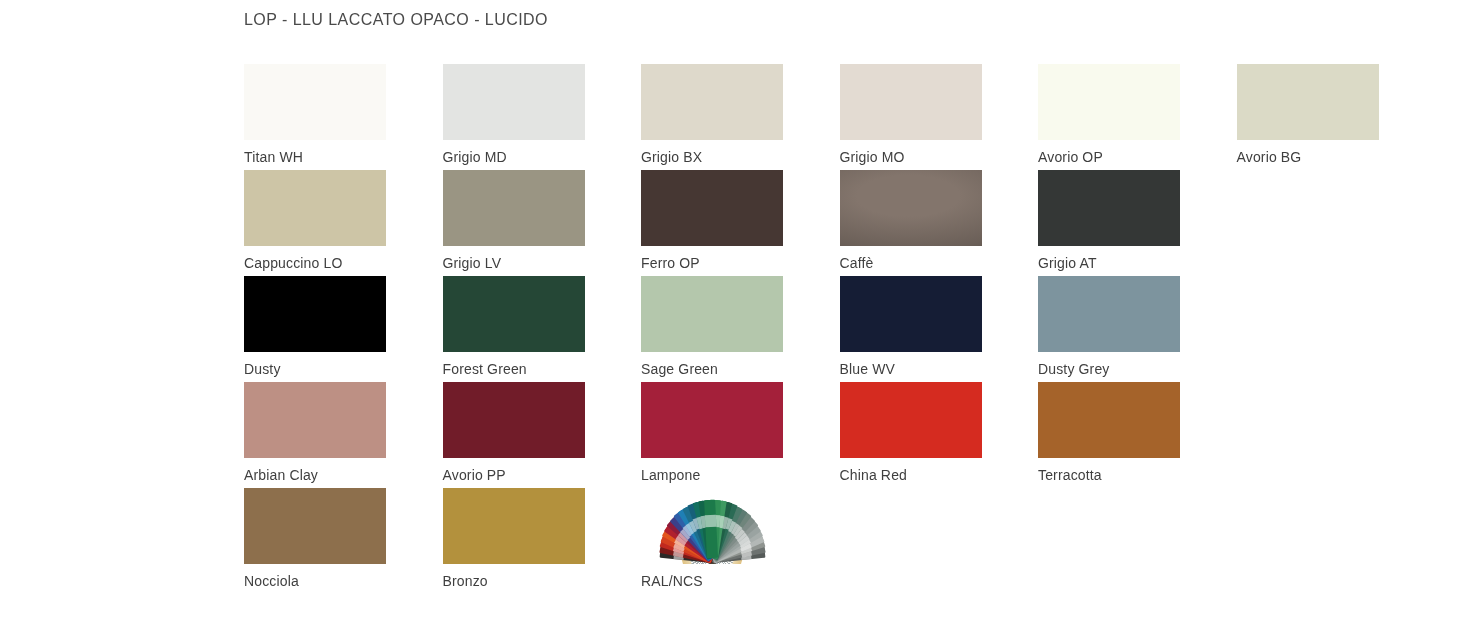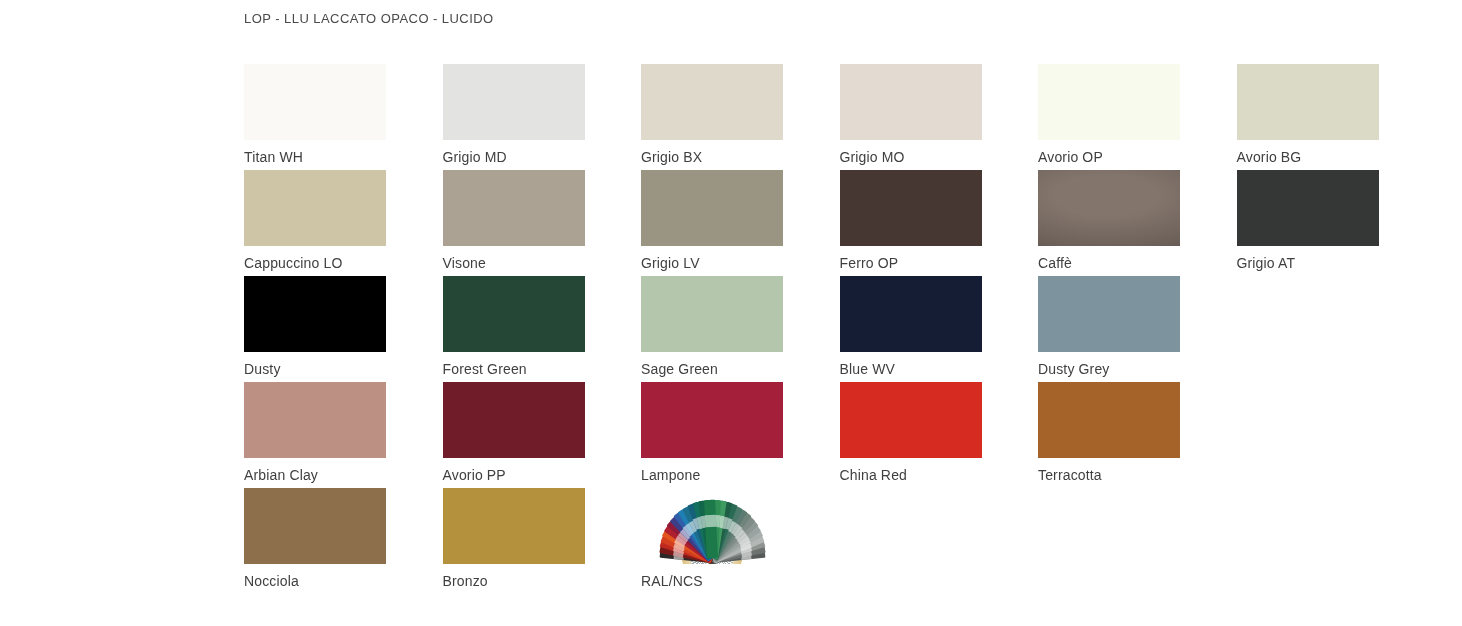--- a/index.html
+++ b/index.html
@@ -13,21 +13,21 @@
   #page {
     position: relative;
     width: 1462px;
     height: 626px;
     background: #ffffff;
   }
   .page-title {
     position: absolute;
     left: 244px;
     top: 11px;
-    font-size: 13px;
+    font-size: 16px;
     letter-spacing: 0.45px;
     color: #4a4a4a;
     white-space: nowrap;
   }
   .grid {
     position: absolute;
     left: 244px;
     top: 64px;
     width: 1000px;
   }
@@ -147,24 +147,20 @@
       <div class="cell">
         <div class="swatch" style="background: rgb(219, 218, 198);"></div>
         <div class="swatch-label">Avorio BG</div>
       </div>
     </div>
 
     <div class="row">
       <div class="cell">
         <div class="swatch" style="background: rgb(205, 197, 166);"></div>
         <div class="swatch-label">Cappuccino LO</div>
-      </div>
-      <div class="cell">
-        <div class="swatch" style="background: rgb(172, 162, 148);"></div>
-        <div class="swatch-label">Visone</div>
       </div>
       <div class="cell">
         <div class="swatch" style="background: rgb(154, 149, 131);"></div>
         <div class="swatch-label">Grigio LV</div>
       </div>
       <div class="cell">
         <div class="swatch" style="background: rgb(70, 55, 51);"></div>
         <div class="swatch-label">Ferro OP</div>
       </div>
       <div class="cell">

